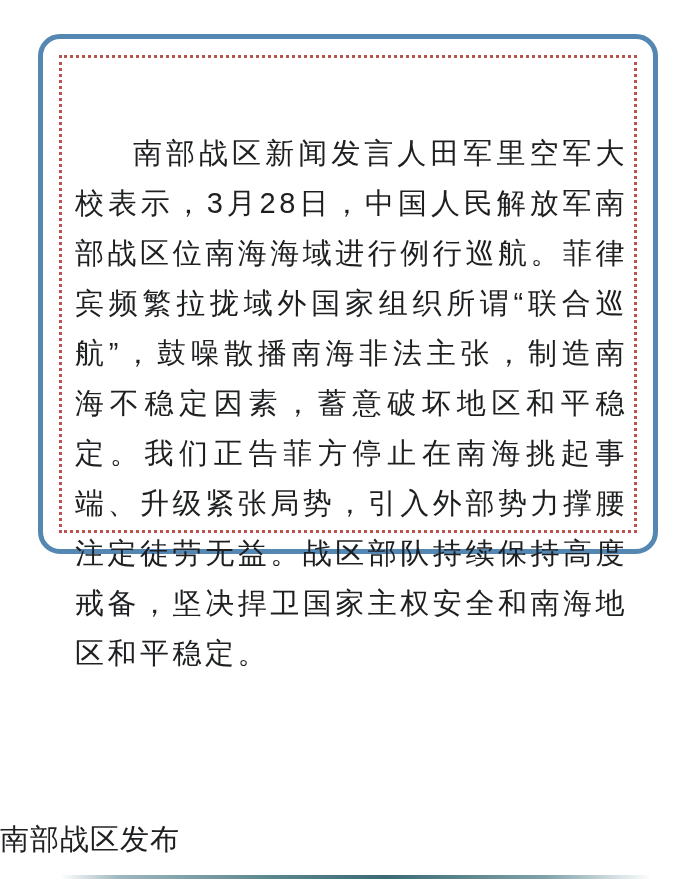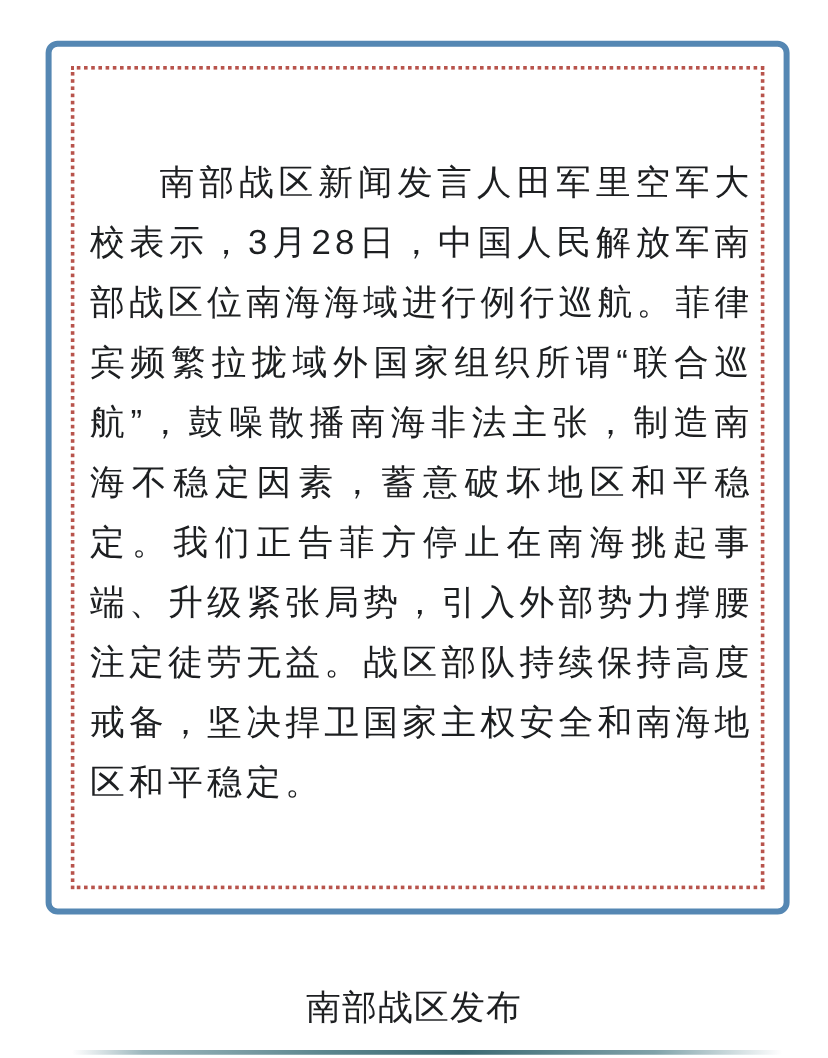--- a/index.html
+++ b/index.html
@@ -18,45 +18,44 @@
     overflow: hidden;
   }
   .page {
     position: relative;
     width: 690px; height: 882px;
     background: var(--page-background);
   }
   .card {
     position: absolute;
     left: 38px; top: 34px;
-    width: 620px; height: 728px;
+    width: 620px; height: 520px;
     background: var(--card-background);
     border: 5px solid var(--card-border-blue);
-    border-radius: 10px;
+    border-radius: 22px;
   }
   .inner-border {
     position: absolute;
     inset: 16px;
     border: 3px dotted var(--inner-dotted-red);
     padding: 70px 6px 0 13px;
   }
   .body-text {
     font-size: 29px;
     line-height: 50px;
     letter-spacing: 3.5px;
     color: var(--text);
     text-align: justify;
     text-indent: 2em;
     font-weight: 400;
   }
   .caption {
     position: absolute;
     left: 0; right: 0;
     top: 820px;
-    text-align: center;
     font-size: 29px;
     letter-spacing: 1px;
     color: var(--text);
     font-weight: 400;
   }
   .bottom-strip {
     position: absolute;
     left: 60px; top: 875px;
     width: 592px; height: 4px;
     border-radius: 2px;

